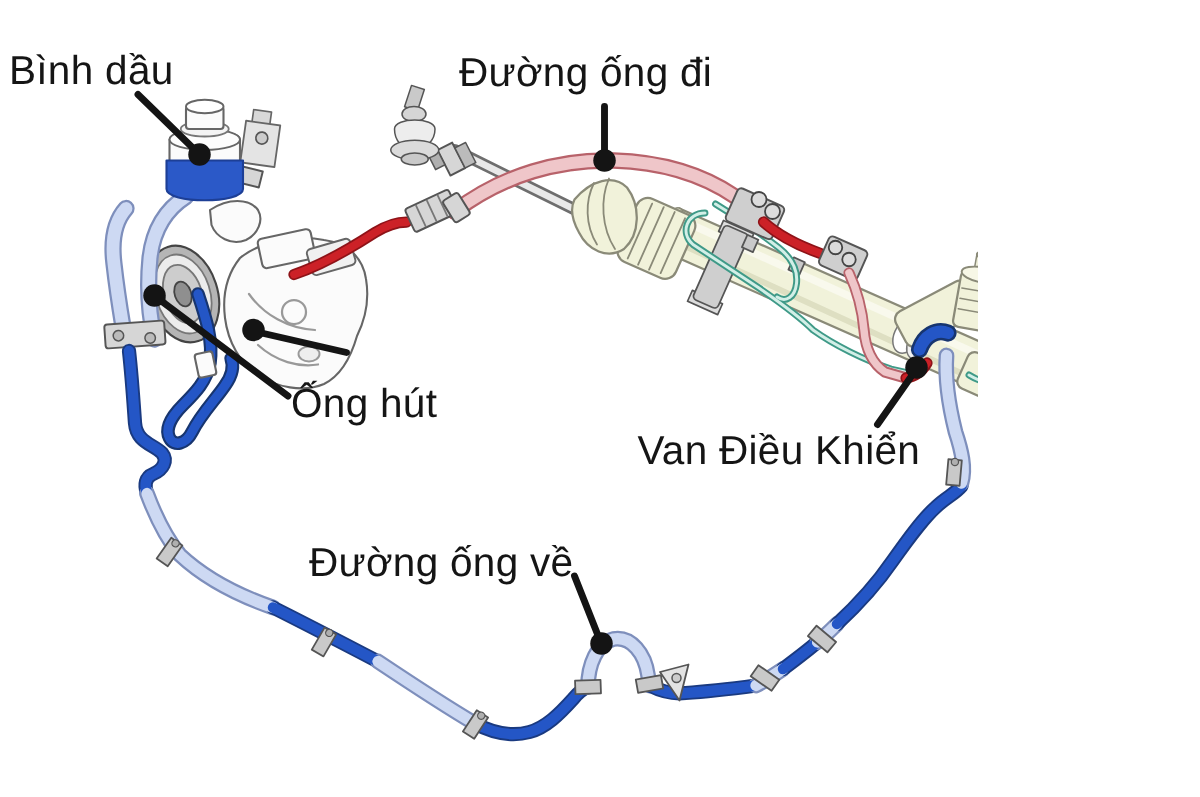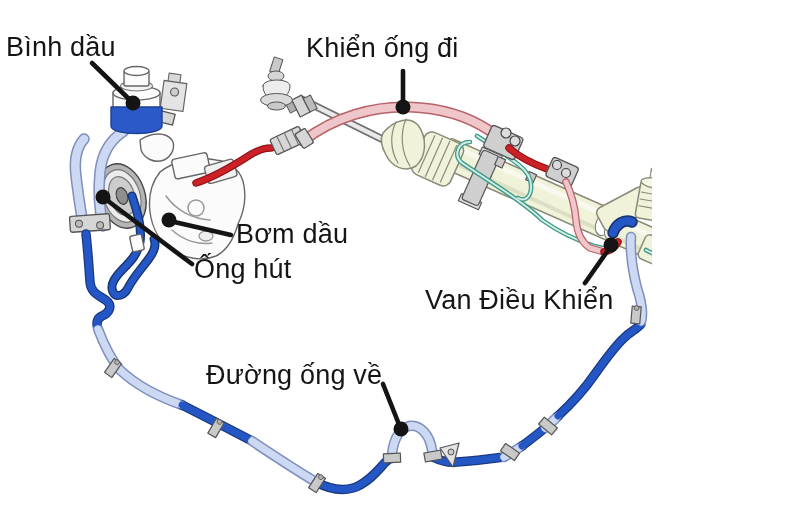--- a/index.html
+++ b/index.html
@@ -319,18 +319,17 @@
     <path class="ldr" d="M 104 198 L 192 264"></path>
     <circle cx="103" cy="197" r="7.5" fill="#141414"></circle>
     <path class="ldr" d="M 611 246 L 585 283"></path>
     <circle cx="611" cy="245" r="7.5" fill="#141414"></circle>
     <path class="ldr" d="M 383 384 L 400 427"></path>
     <circle cx="401" cy="429" r="7.5" fill="#141414"></circle>
   </g>
 </svg>
 
   <div class="lbl" style="left:6px;top:32px">Bình dầu</div>
-  <div class="lbl" style="left:306px;top:33px">Khiển ống đi</div>
-  <div class="lbl" style="left:236px;top:219px">Bơm dầu</div>
+  <div class="lbl" style="left:306px;top:33px">Đường ống đi</div>
   <div class="lbl" style="left:425px;top:285px">Van Điều Khiển</div>
   <div class="lbl" style="left:194px;top:254px">Ống hút</div>
   <div class="lbl" style="left:206px;top:360px">Đường ống về</div>
 </div>
 
 </body></html>

